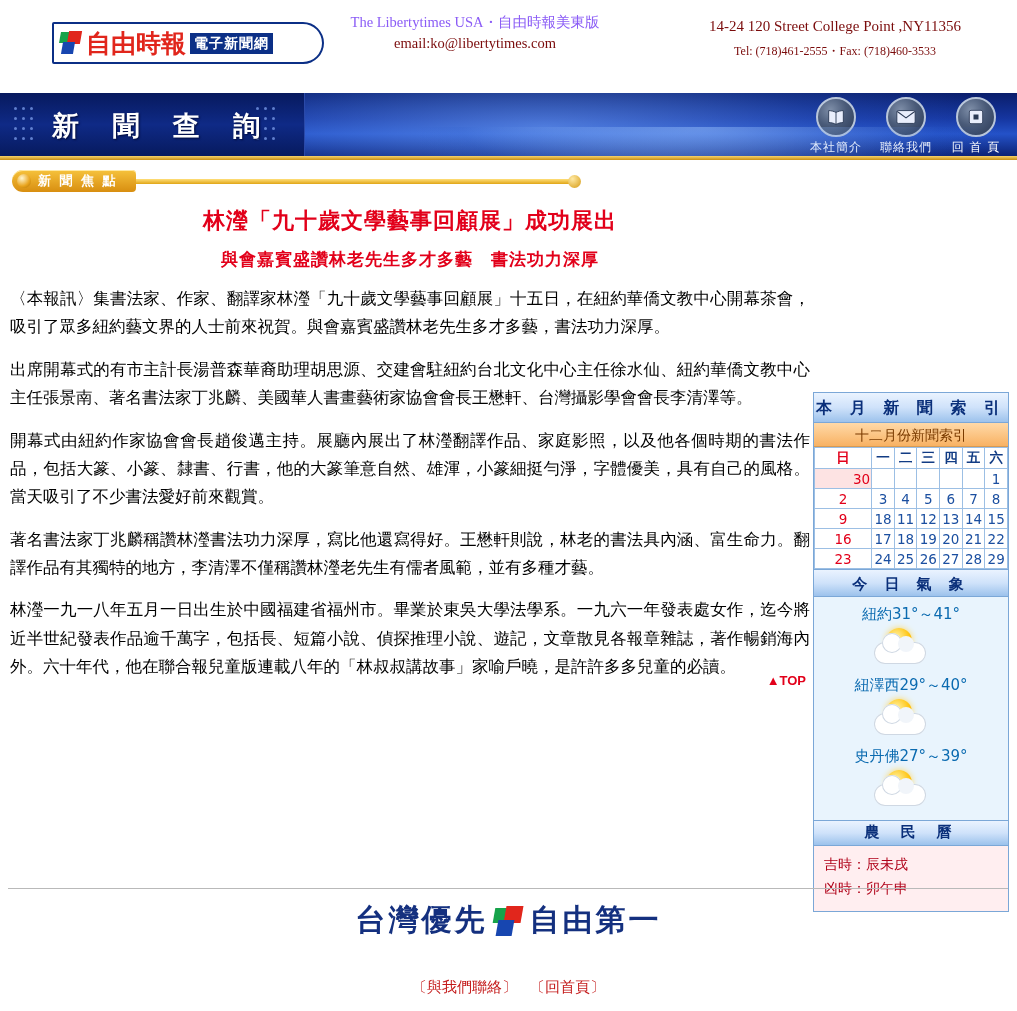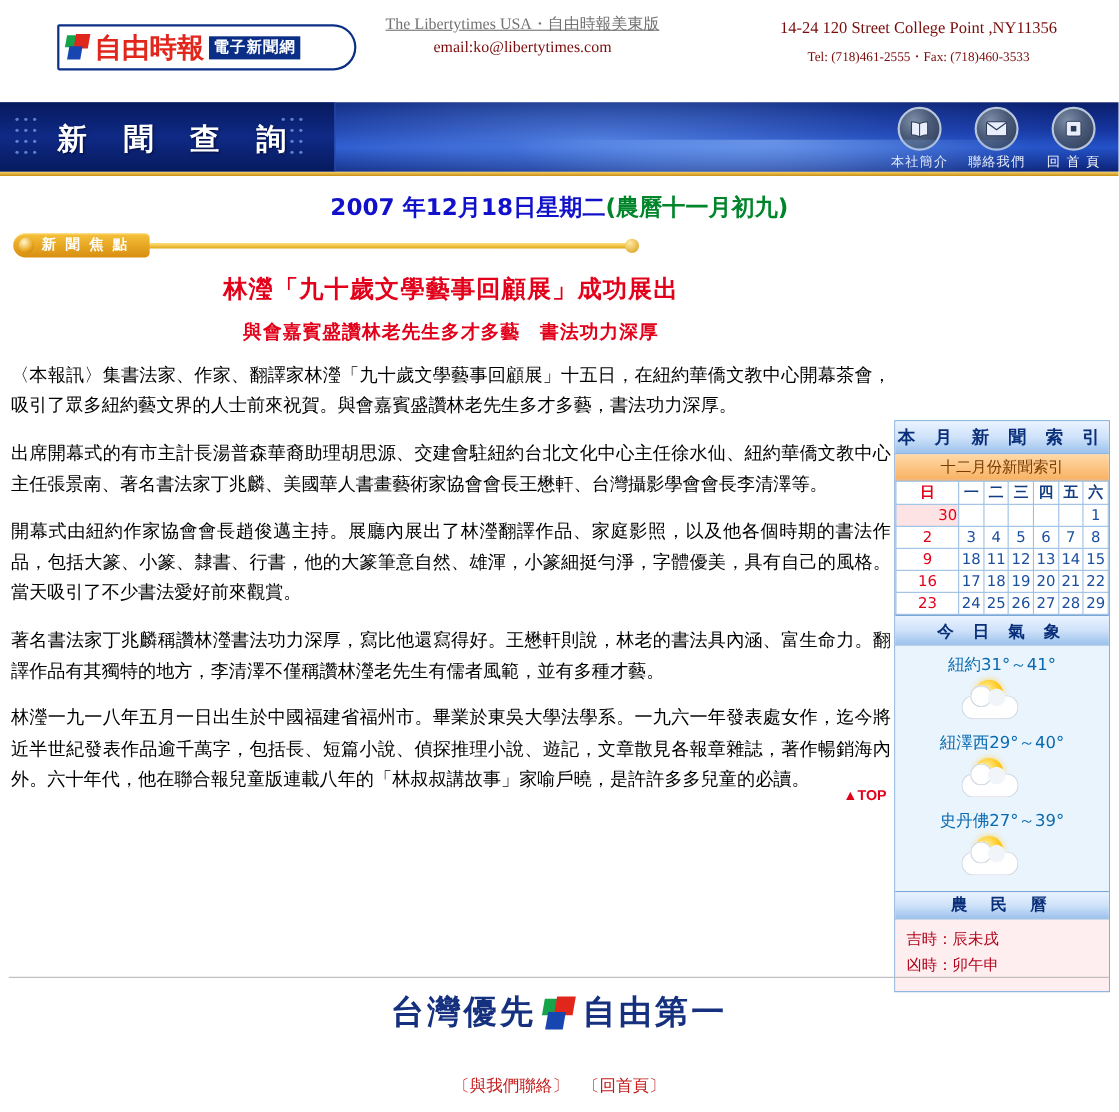--- a/index.html
+++ b/index.html
@@ -69,21 +69,21 @@
   .head-mid {
     position: absolute;
     left: 310px; top: 12px;
     width: 330px;
     text-align: center;
     color: #7a0b0b;
     font-size: 14.5px;
     line-height: 1.45;
     font-family: "Liberation Serif", serif;
   }
-  .head-mid .line1 { color: #737373; text-decoration: underline; }
+  .head-mid .line1 { color: #8b5cf6; }
   .head-mid .mail { color: #7a0b0b; }
   .head-right {
     position: absolute;
     left: 660px; top: 18px;
     width: 350px;
     text-align: center;
     color: #7a0b0b;
     font-family: "Liberation Serif", serif;
   }
   .head-right .addr { font-size: 15px; }
@@ -470,23 +470,20 @@
           </svg>
         </div>
         <div class="nav-label">回 首 頁</div>
       </div>
     </div>
   </div>
   <div class="gold-rule"></div>
 
   <div class="content">
 
-    <div class="date-line">
-      <span>2007 年12月18日星期二</span><span class="lunar">(農曆十一月初九)</span>
-    </div>
 
     <div class="focus-bar">
       <div class="rod"></div>
       <div class="focus-tag">
         <span class="bead"></span>
         <span>新 聞 焦 點</span>
       </div>
     </div>
 
     <div class="article">

